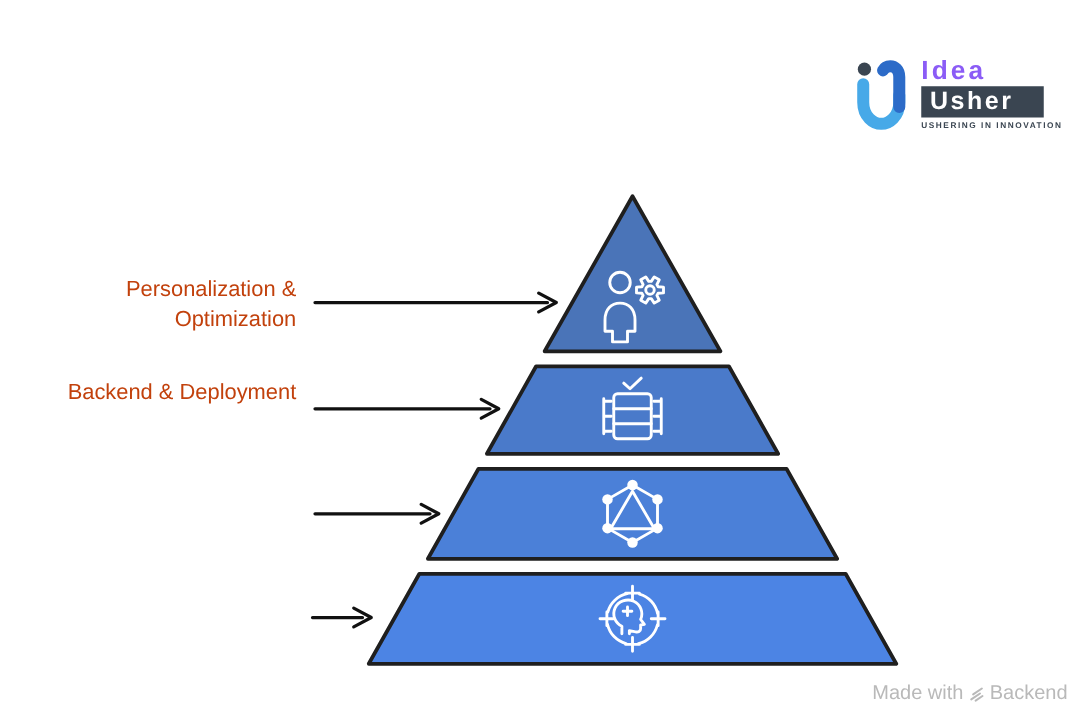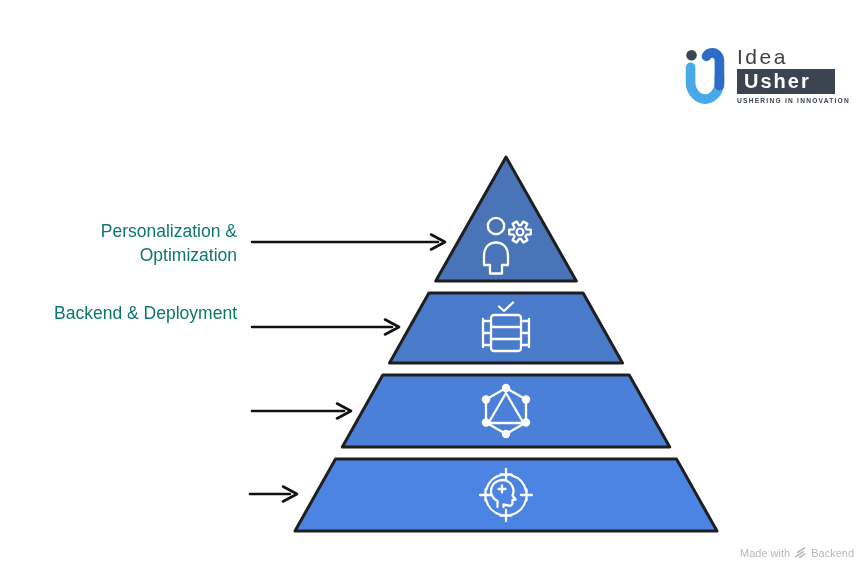--- a/index.html
+++ b/index.html
@@ -5,48 +5,48 @@
   html,body{margin:0;padding:0;background:#ffffff;}
   .canvas{
     position:relative;width:868px;height:579px;background:#ffffff;overflow:hidden;
     font-family:"Liberation Sans",sans-serif;
   }
 
   
   .logo{position:absolute;top:46px;left:680px;display:flex;gap:7px;align-items:flex-start;}
   .logo-text{display:flex;flex-direction:column;align-items:flex-start;}
   .logo-idea{
-    font-size:21px;font-weight:normal;letter-spacing:2.5px;color:#404040;line-height:22px;
+    font-size:21px;font-weight:bold;letter-spacing:2.5px;color:#8b5cf6;line-height:22px;
   }
   .logo-usher{
     margin-top:1px;background:#3a4551;color:#ffffff;font-size:20px;font-weight:bold;
     letter-spacing:2px;line-height:22px;padding:1px 24px 2px 7px;
   }
   .logo-tagline{
     margin-top:3px;font-size:6.6px;font-weight:bold;letter-spacing:1.25px;color:#3a4551;white-space:nowrap;
   }
 
   
   .diagram-svg{position:absolute;left:0;top:0;}
   .lvl{stroke:#1f1f1f;stroke-width:3;stroke-linejoin:round;}
   .arrow{stroke:#111111;stroke-width:2.6;fill:none;stroke-linecap:round;stroke-linejoin:round;}
   .icon{stroke:#ffffff;fill:none;stroke-width:2.3;stroke-linecap:round;stroke-linejoin:round;}
   .icon-fill{fill:#ffffff;stroke:none;}
 
   
   .label{
     position:absolute;right:631px;text-align:right;font-size:17.5px;line-height:24px;
-    color:#0f766e;white-space:nowrap;
+    color:#c2410c;white-space:nowrap;
   }
   .label--wrap{white-space:normal;width:175px;}
 
   
   .credit{
     position:absolute;top:546px;right:14px;display:flex;align-items:center;gap:4px;
-    color:#b9b9b9;font-size:11px;
+    color:#b9b9b9;font-size:16px;
   }
 </style>
 </head>
 <body>
 
 <div class="canvas">
 
   <div class="logo">
     <svg width="50" height="60" viewBox="0 0 52 60">
       <circle cx="12" cy="8.5" r="5.5" fill="#3a4551"></circle>

